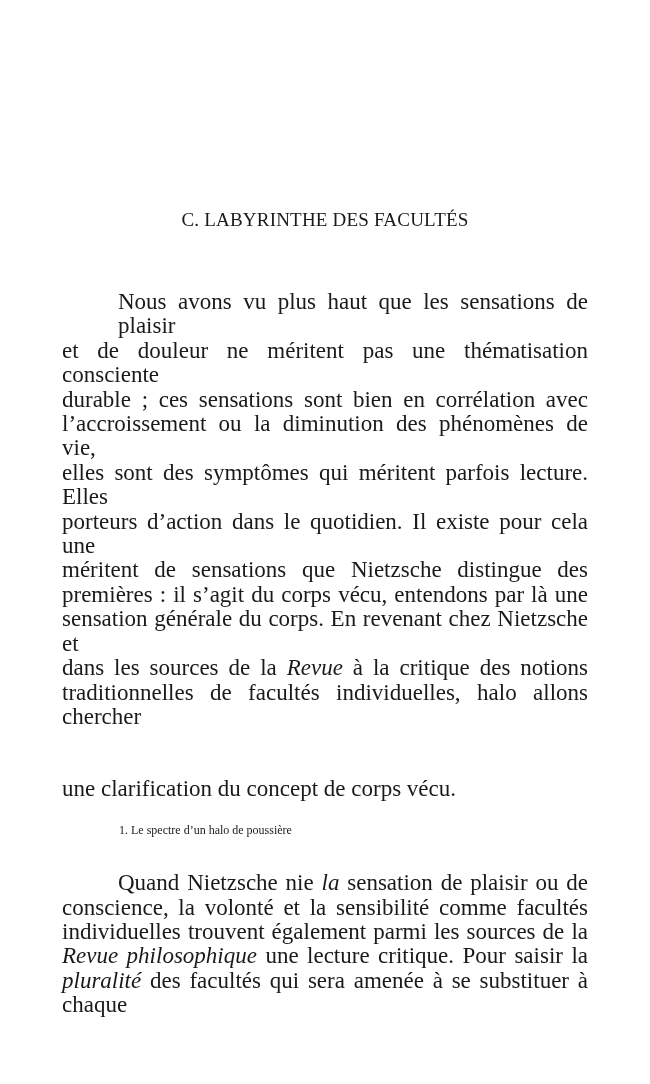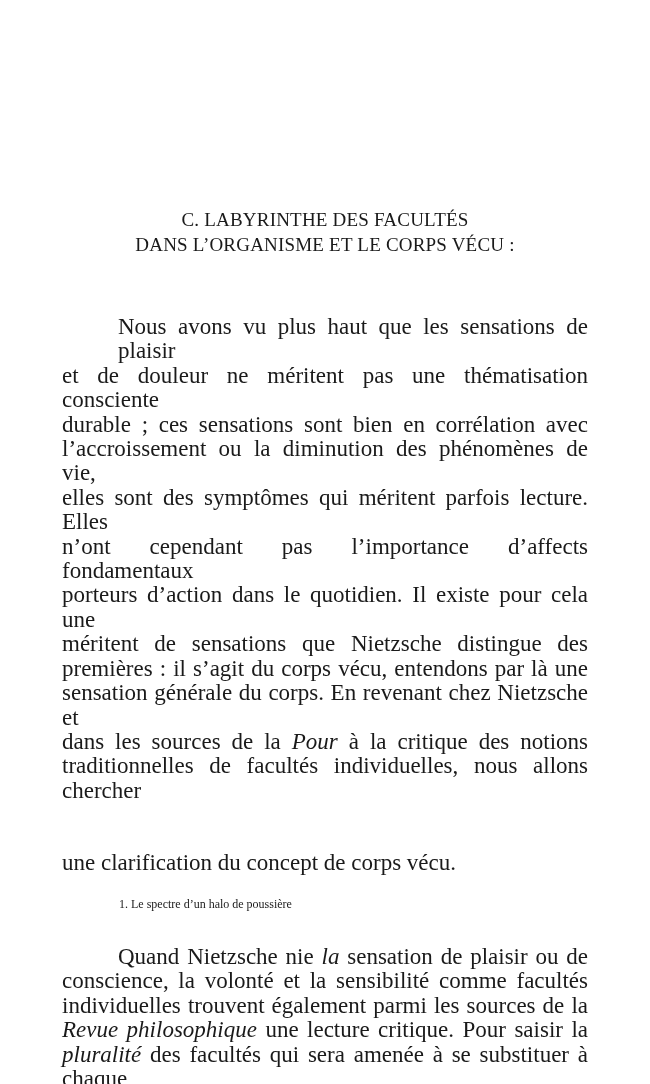--- a/index.html
+++ b/index.html
@@ -52,36 +52,34 @@
   .tline.indent { padding-left: 56px; }
   .em { font-style: italic; }
 </style>
 </head>
 <body>
 
 <div class="sheet">
 
   <h1 class="book-title">
     <span class="title-line">C. LABYRINTHE DES FACULTÉS</span>
-    <span class="title-line">DANS L’ORGANISME ET LE CORPS VÉCU :</span>
   </h1>
 
   <div class="paragraph paragraph-1">
       <div class="tline indent"><span>Nous avons vu plus haut que les sensations de plaisir</span></div>
       <div class="tline"><span>et de douleur ne méritent pas une thématisation consciente</span></div>
       <div class="tline"><span>durable ; ces sensations sont bien en corrélation avec</span></div>
       <div class="tline"><span>l’accroissement ou la diminution des phénomènes de vie,</span></div>
       <div class="tline"><span>elles sont des symptômes qui méritent parfois lecture. Elles</span></div>
-      <div class="tline"><span>n’ont cependant pas l’importance d’affects fondamentaux</span></div>
       <div class="tline"><span>porteurs d’action dans le quotidien. Il existe pour cela une</span></div>
       <div class="tline"><span>méritent de sensations que Nietzsche distingue des</span></div>
       <div class="tline"><span>premières : il s’agit du corps vécu, entendons par là une</span></div>
       <div class="tline"><span>sensation générale du corps. En revenant chez Nietzsche et</span></div>
-      <div class="tline"><span>dans les sources de la </span><span class="em">Pour</span><span> à la critique des notions</span></div>
-      <div class="tline"><span>traditionnelles de facultés individuelles, nous allons chercher</span></div>
+      <div class="tline"><span>dans les sources de la </span><span class="em">Revue</span><span> à la critique des notions</span></div>
+      <div class="tline"><span>traditionnelles de facultés individuelles, halo allons chercher</span></div>
       <div class="tline lastline"><span>une clarification du concept de corps vécu.</span></div>
     </div>
 
   <h2 class="section-heading">1. Le spectre d’un halo de poussière</h2>
 
   <div class="paragraph paragraph-2">
       <div class="tline indent"><span>Quand Nietzsche nie </span><span class="em">la</span><span> sensation de plaisir ou de</span></div>
       <div class="tline"><span>conscience, la volonté et la sensibilité comme facultés</span></div>
       <div class="tline"><span>individuelles trouvent également parmi les sources de la</span></div>
       <div class="tline"><span class="em">Revue philosophique</span><span> une lecture critique. Pour saisir la</span></div>

